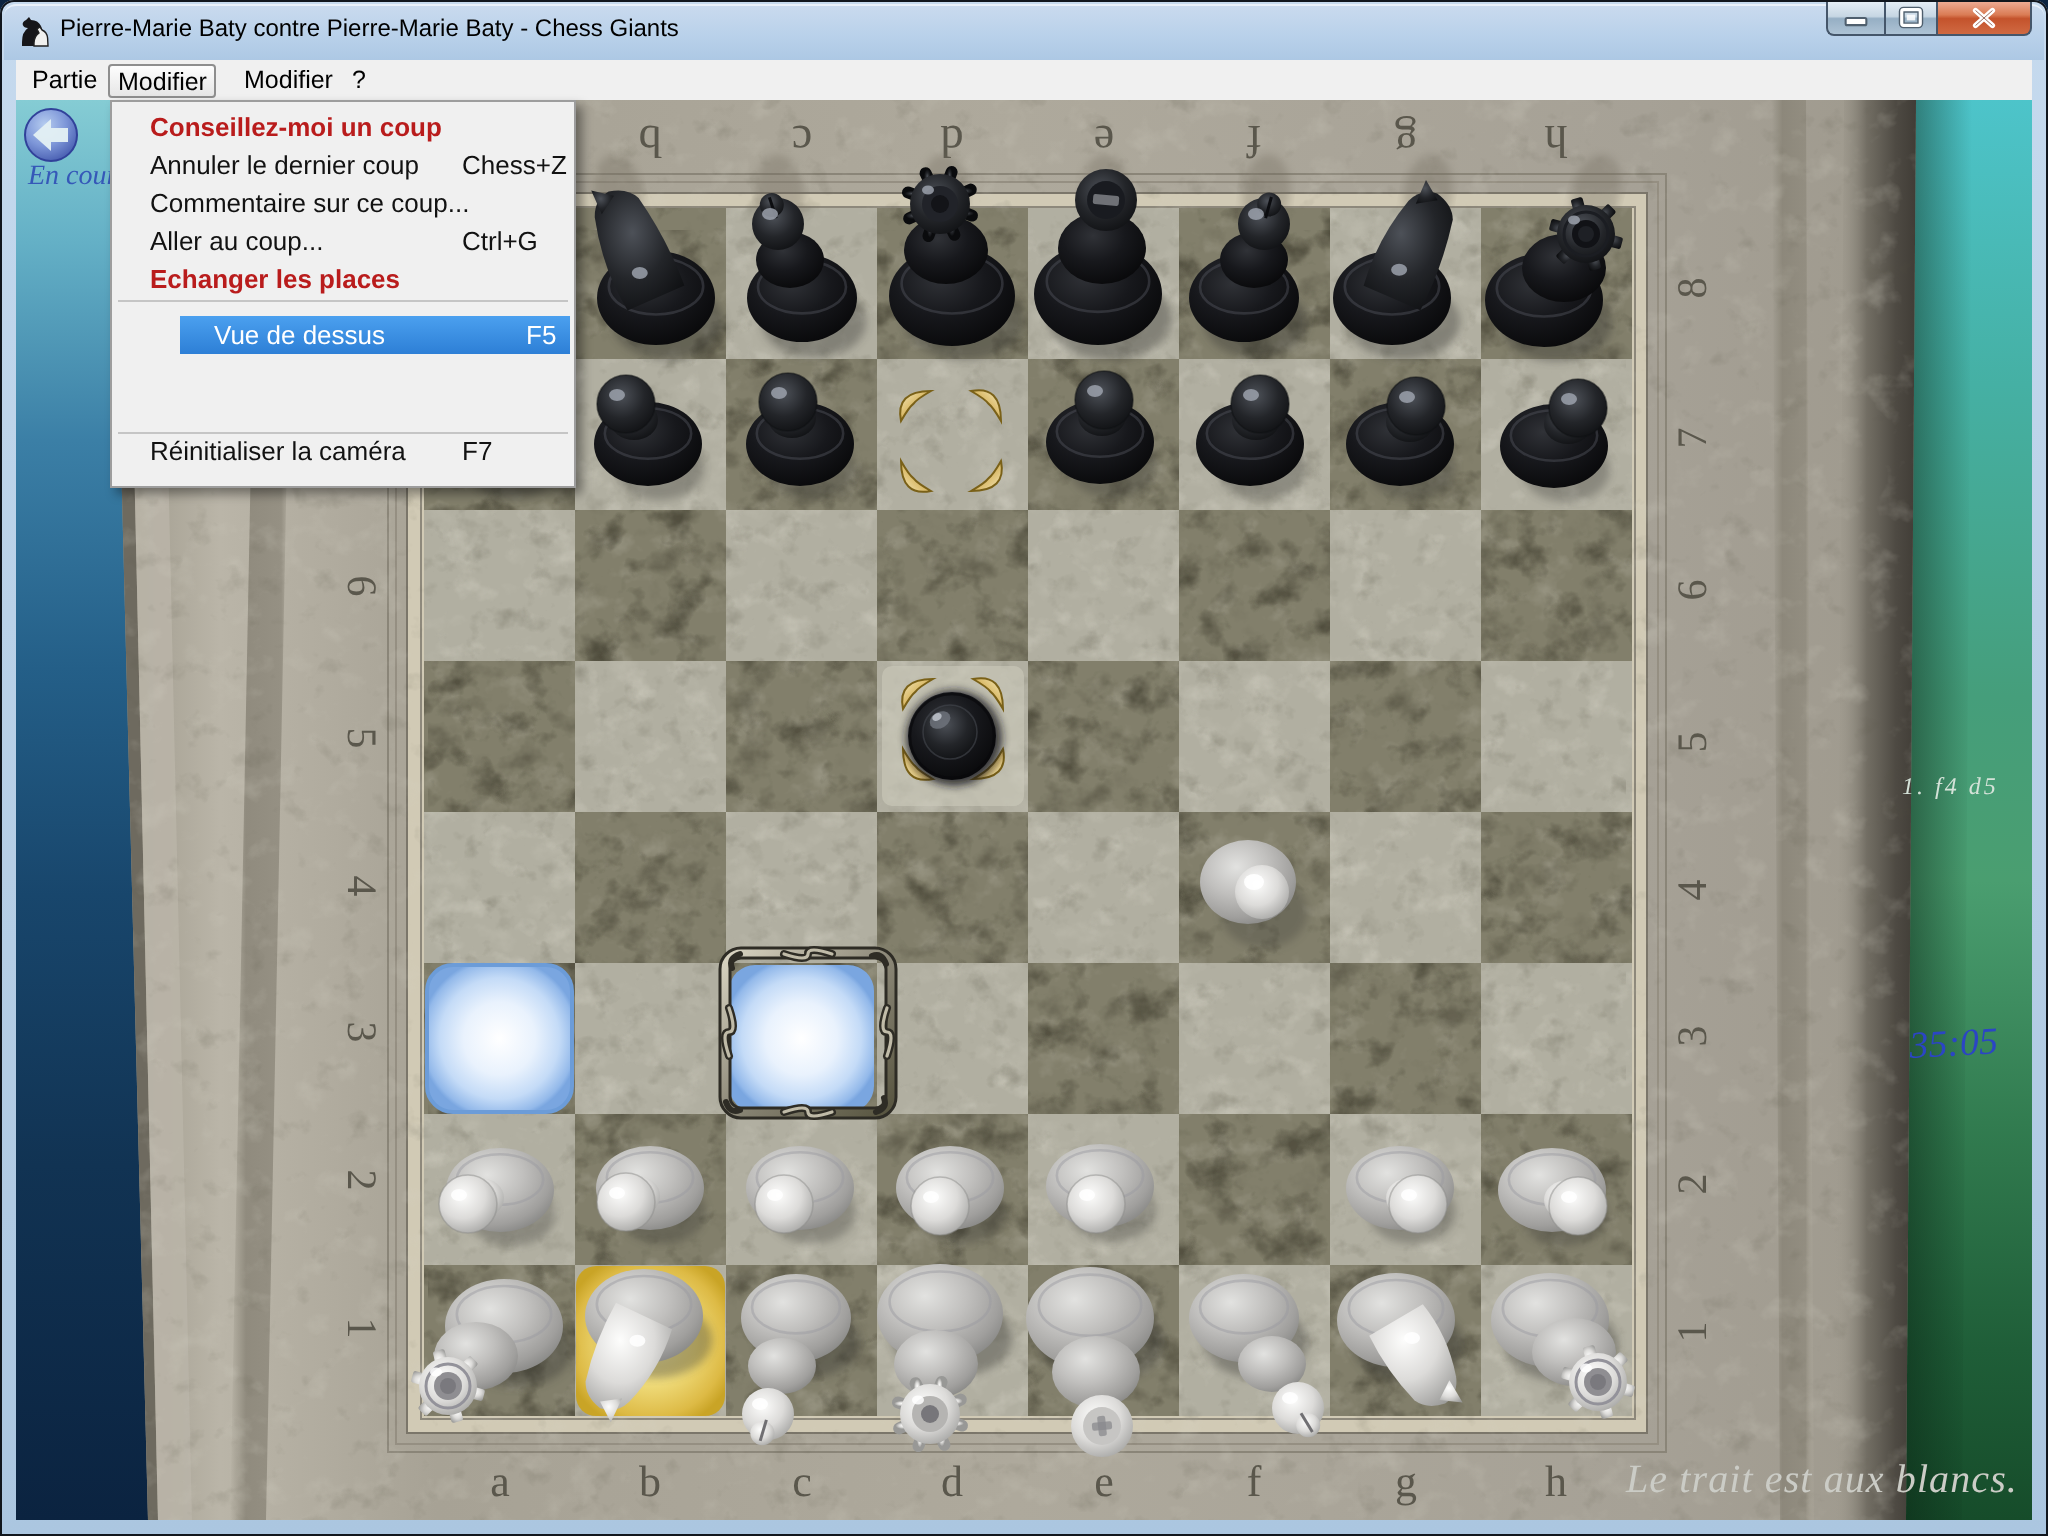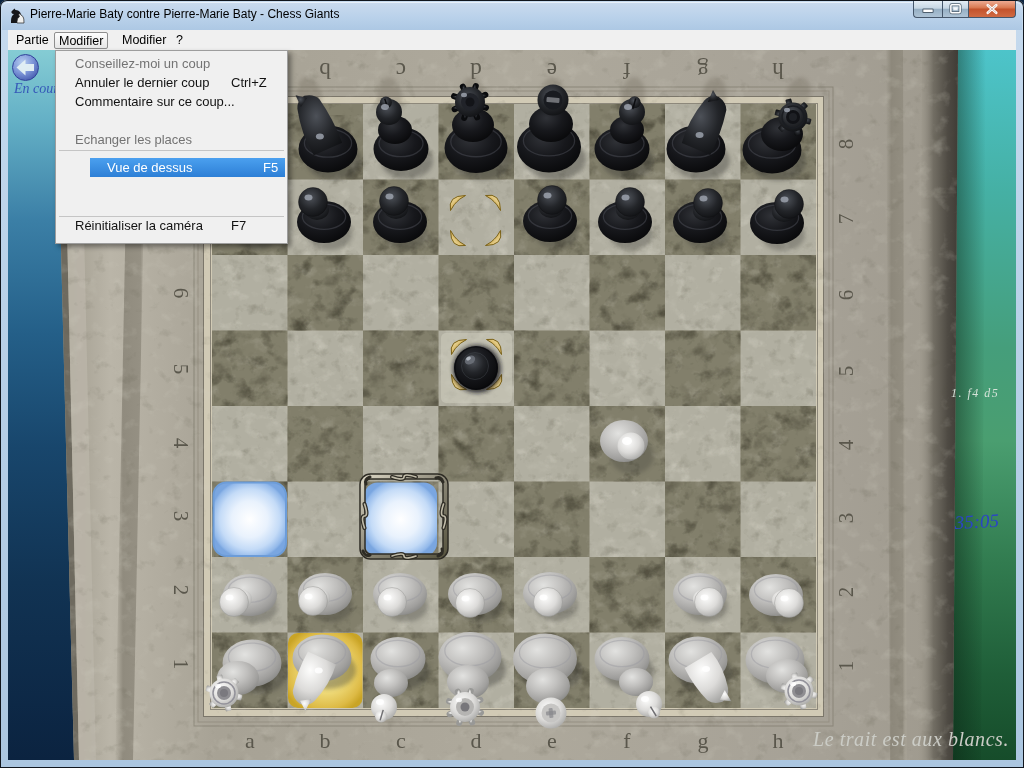--- a/index.html
+++ b/index.html
@@ -18,21 +18,21 @@
 .mi.sel{border:1px solid #8e8e8e;border-radius:2px;background:linear-gradient(180deg,#fdfdfd,#e6e6e6);}
 .content{position:absolute;left:8px;top:50px;width:1008px;height:710px;overflow:hidden;}
 .backbtn{position:absolute;left:12px;top:54px;width:27px;height:27px;border-radius:50%;
  background:radial-gradient(circle at 38% 30%,#b6cdf0 0%,#7d96d8 45%,#4a60b2 80%,#36489c 100%);border:1px solid #31419a;}
 .encours{position:absolute;left:14px;top:81px;font-family:"Liberation Serif",serif;font-style:italic;font-size:14px;color:#3558b8;}
 .menu{position:absolute;left:55px;top:50px;width:233px;height:194px;background:#f0f0f0;border:1px solid #9d9d9d;
  box-shadow:3px 3px 5px rgba(0,0,0,0.4);font-size:13px;color:#121212;}
 .mrow{position:absolute;left:2px;right:2px;height:19px;line-height:19px;}
 .mrow .lbl{position:absolute;left:17px;}
 .mrow .sc{position:absolute;left:173px;}
-.mrow.dis{color:#737373;}
+.mrow.dis{color:#b91c1c;font-weight:bold;}
 .msep{position:absolute;left:3px;right:3px;height:1px;background:#c5c5c5;}
 .mrow.hl{background:linear-gradient(180deg,#4ba0ef,#2d7fd6);color:#fff;}
 </style></head><body>
 <div class="win"></div>
 <div class="titlebar"></div>
 <svg width="18" height="18" style="position:absolute;left:8px;top:7px;" viewBox="0 0 18 18">
  <path d="M3 16 L3 14 Q3 9 6 7 Q4 7 3.4 5.5 Q3 4 5 3 L6.5 1.5 L7.5 3 Q11 3 12.5 6 Q14 9 13.5 16 Z" fill="#17171a"></path>
  <path d="M9 16 L9 14.5 Q9.2 11 11.5 9.5 L10.5 7.5 L12 6.5 L13 8 Q15.5 9 15.8 12 L16 16 Z" fill="#f0f0ee" stroke="#222" stroke-width="0.7"></path>
 </svg>
 <div class="title">Pierre-Marie Baty contre Pierre-Marie Baty - Chess Giants</div>
@@ -612,24 +612,28 @@
 <svg width="27" height="27" style="position:absolute;left:12px;top:54px;" viewBox="0 0 27 27">
  <path d="M4.5 13.5 L13.5 5.5 L13.5 10 L22 10 L22 17 L13.5 17 L13.5 21.5 Z" fill="#e2f0f4" opacity="0.97"></path>
 </svg>
 <div class="encours">En cours</div>
 <div class="menu">
  <div class="mrow dis" style="top:3px;">
       <span class="lbl">Conseillez-moi un coup</span>
     </div>
  <div class="mrow" style="top:22px;">
       <span class="lbl">Annuler le dernier coup</span>
-      <span class="sc">Ctrl+Z</span>
+      <span class="sc">Chess+Z</span>
     </div>
  <div class="mrow" style="top:41px;">
       <span class="lbl">Commentaire sur ce coup...</span>
+    </div>
+ <div class="mrow" style="top:60px;">
+      <span class="lbl">Aller au coup...</span>
+      <span class="sc">Ctrl+G</span>
     </div>
  <div class="mrow dis" style="top:79px;">
       <span class="lbl">Echanger les places</span>
     </div>
  <div class="msep" style="top:99px;"></div>
  <div class="mrow hl" style="top:107px;margin-left:32px;">
       <span class="lbl">Vue de dessus</span>
       <span class="sc">F5</span>
     </div>
  <div class="mrow" style="top:146px;margin-top:19px;">

